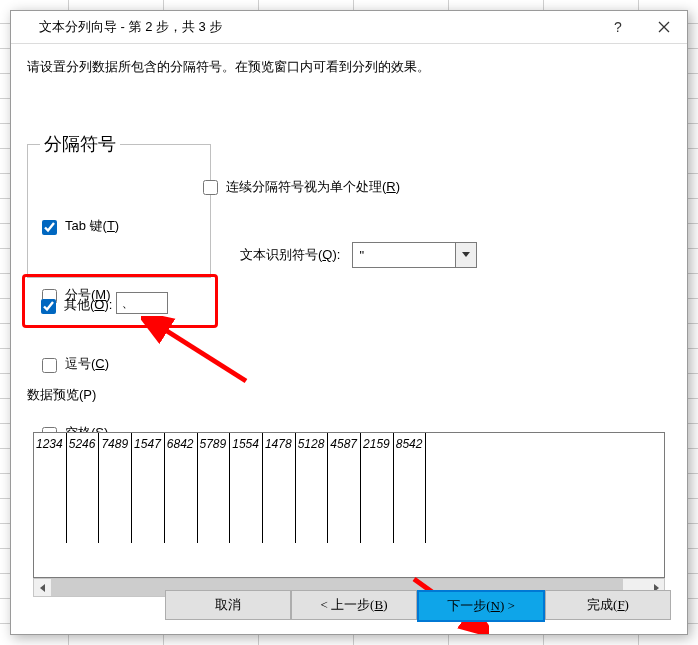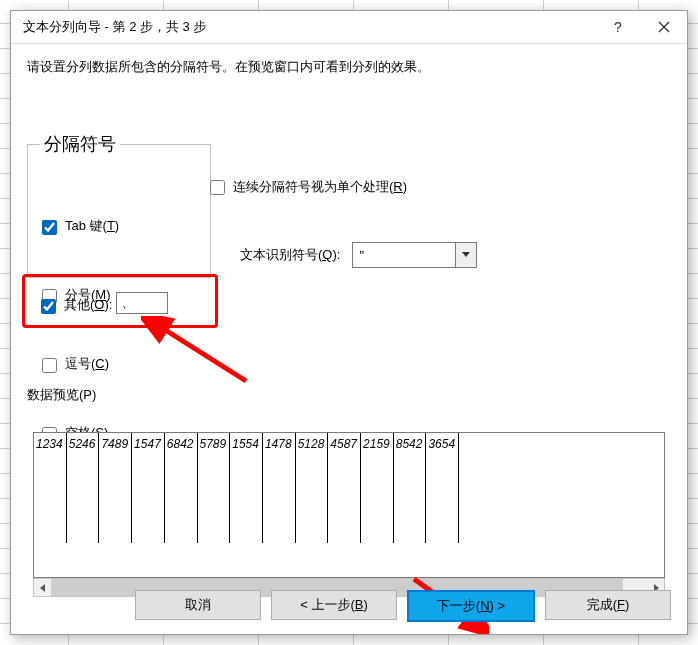--- a/index.html
+++ b/index.html
@@ -29,21 +29,21 @@
     display: flex; flex-direction: column;
   }
   
   .titlebar {
     height: 32px;
     border-bottom: 1px solid #dcdcdc;
     display: flex; align-items: center;
     position: relative;
   }
   .titlebar .title {
-    padding-left: 12px;
+    padding-left: 28px;
     font-size: 13px;
     color: #000;
   }
   .titlebar .help-btn, .titlebar .close-btn {
     position: absolute; top: 0;
     height: 32px; width: 46px;
     display: flex; align-items: center; justify-content: center;
     font-size: 14px; color: #333;
     cursor: default;
   }
@@ -99,21 +99,21 @@
     width: 42px; height: 20px;
     border: 1px solid #7a7a7a;
     padding: 0 4px;
     font-size: 13px;
     margin-left: 4px;
   }
 
   
   .rt-row1 {
     position: absolute;
-    left: 197px; top: 134px;
+    left: 190px; top: 134px;
     display: flex; align-items: center;
   }
   .rt-row2 {
     position: absolute;
     left: 197px; top: 198px;
     display: flex; align-items: center; margin-left: 32px;
   }
   .rt-row2 label { margin-right: 12px; }
   .combo {
     display: flex; align-items: stretch;
@@ -183,21 +183,21 @@
   .scrollbar-h .thumb {
     position: absolute; left: 0; top: 0; bottom: 0;
     width: 96%;
     background: #cdcdcd;
   }
 
   
   .buttons {
     position: absolute;
     right: 16px; bottom: 12px;
-    display: flex; gap: 10px;
+    display: flex;  font-family: Liberation Serif, serif;
   }
   .btn {
     min-width: 100px; height: 28px;
     background: #e1e1e1;
     border: 1px solid #adadad;
     display: flex; align-items: center; justify-content: center;
     padding: 0 12px;
     font-size: 13px;
     cursor: default;
   }
@@ -289,21 +289,20 @@
           <div class="col">7489</div>
           <div class="col">1547</div>
           <div class="col">6842</div>
           <div class="col">5789</div>
           <div class="col">1554</div>
           <div class="col">1478</div>
           <div class="col">5128</div>
           <div class="col">4587</div>
           <div class="col">2159</div>
           <div class="col">8542</div>
-          <div class="col">3654</div>
           <div class="col"></div>
         </div>
     </div>
 
     <div class="scrollbar-h">
       <div class="arrow">
         <svg width="6" height="8" viewBox="0 0 6 8">
             <path d="M5 0 L0 4 L5 8 Z" fill="#555"></path>
           </svg>
       </div>

